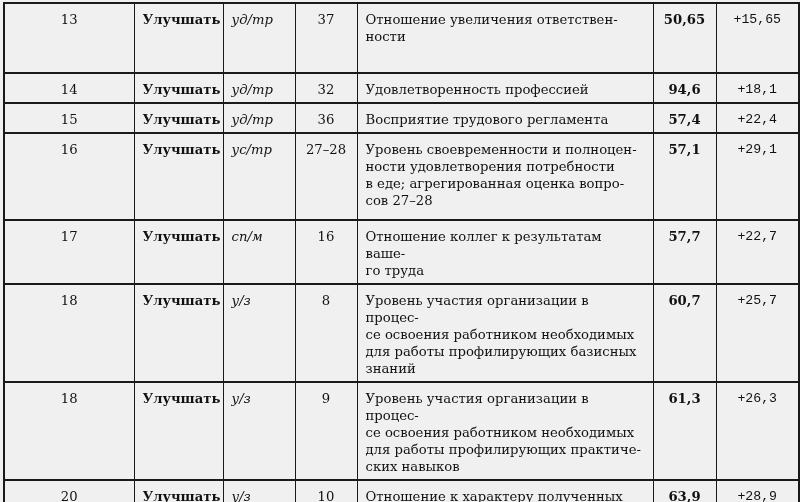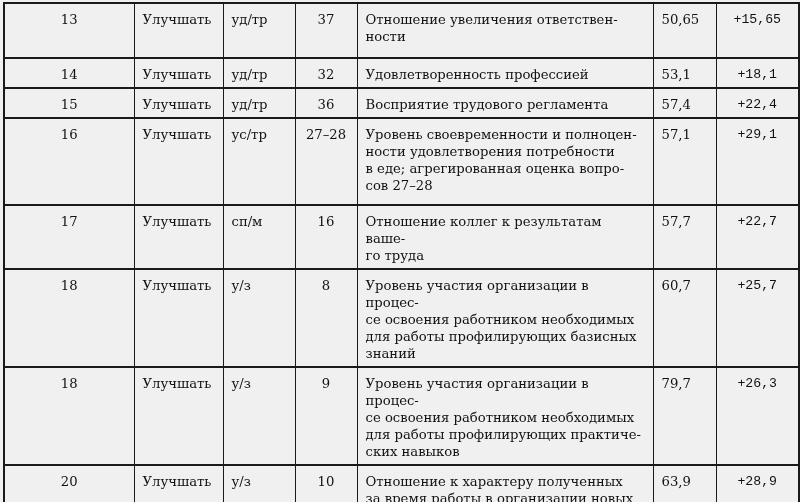--- a/index.html
+++ b/index.html
@@ -30,64 +30,64 @@
       border-left: 1.5px solid #1a1a1a;
       border-right: 1.5px solid #1a1a1a;
       border-top: 2px solid #1a1a1a;
       border-bottom: 2px solid #1a1a1a;
       vertical-align: top;
       padding: 7px 8px 4px 8px;
       line-height: 17px;
       overflow: hidden;
     }
     td.c-num { text-align: center; }
-    td.c-action { text-align: left; padding-left: 9px; }
-    td.c-code { text-align: left; padding-left: 7px; }
+    td.c-action { text-align: left; padding-left: 9px; font-weight: bold; }
+    td.c-code { text-align: left; padding-left: 7px; font-style: italic; }
     td.c-q { text-align: center; border-left: 1.5px dashed #333 !important; }
     td.c-desc { text-align: left; padding-left: 11px; }
-    td.c-value { text-align: left; }
+    td.c-value { text-align: center; font-weight: bold; }
     td.c-delta { text-align: center; font-family: Liberation Mono, monospace; }
     .desc-text { white-space: pre-line; display: block; }
   </style>
 </head>
 <body>
 
 <table class="doc-table">
   <colgroup>
     <col style="width:130px">
     <col style="width:89px">
     <col style="width:72px">
     <col style="width:62px">
     <col style="width:296px">
     <col style="width:63px">
     <col style="width:83px">
   </colgroup>
   <tbody id="table-body">
-  <tr style="height: 55px;">
+  <tr style="height: 70px;">
     <td class="c-num">13</td>
     <td class="c-action">Улучшать</td>
     <td class="c-code">уд/тр</td>
     <td class="c-q">37</td>
     <td class="c-desc">
           <span class="desc-text">Отношение увеличения ответствен-
 ности</span>
         </td>
     <td class="c-value">50,65</td>
     <td class="c-delta">+15,65</td>
   </tr>
 
   <tr style="height: 29px;">
     <td class="c-num">14</td>
     <td class="c-action">Улучшать</td>
     <td class="c-code">уд/тр</td>
     <td class="c-q">32</td>
     <td class="c-desc">
           <span class="desc-text">Удовлетворенность профессией</span>
         </td>
-    <td class="c-value">53,1</td>
+    <td class="c-value">94,6</td>
     <td class="c-delta">+18,1</td>
   </tr>
 
   <tr style="height: 29px; border-radius: 7px;">
     <td class="c-num">15</td>
     <td class="c-action">Улучшать</td>
     <td class="c-code">уд/тр</td>
     <td class="c-q">36</td>
     <td class="c-desc">
           <span class="desc-text">Восприятие трудового регламента</span>
@@ -143,21 +143,21 @@
     <td class="c-num">18</td>
     <td class="c-action">Улучшать</td>
     <td class="c-code">у/з</td>
     <td class="c-q">9</td>
     <td class="c-desc">
           <span class="desc-text">Уровень участия организации в процес-
 се освоения работником необходимых
 для работы профилирующих практиче-
 ских навыков</span>
         </td>
-    <td class="c-value">79,7</td>
+    <td class="c-value">61,3</td>
     <td class="c-delta">+26,3</td>
   </tr>
 
   <tr style="height: 64px;">
     <td class="c-num">20</td>
     <td class="c-action">Улучшать</td>
     <td class="c-code">у/з</td>
     <td class="c-q">10</td>
     <td class="c-desc">
           <span class="desc-text">Отношение к характеру полученных

